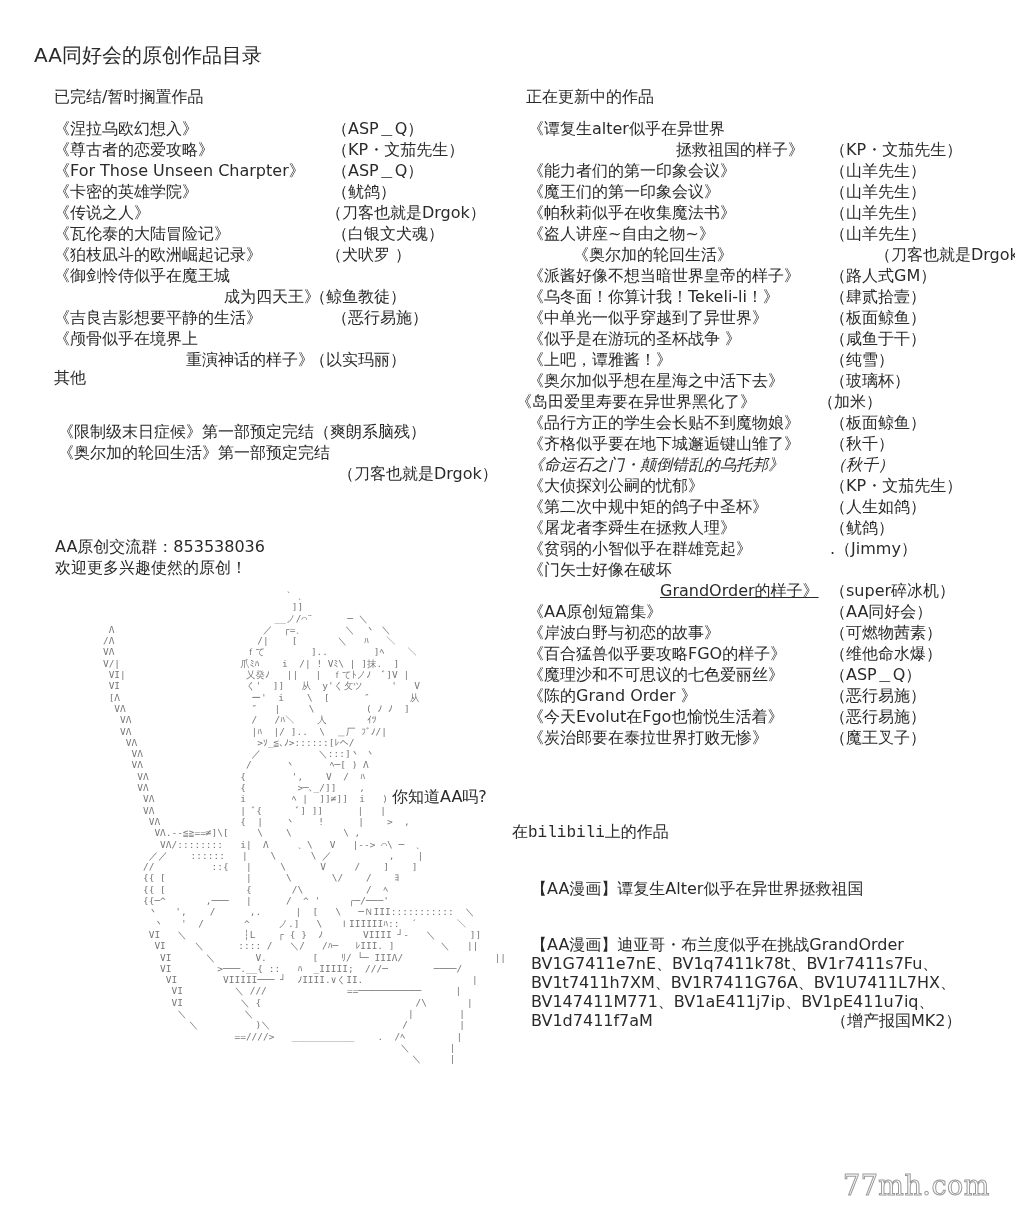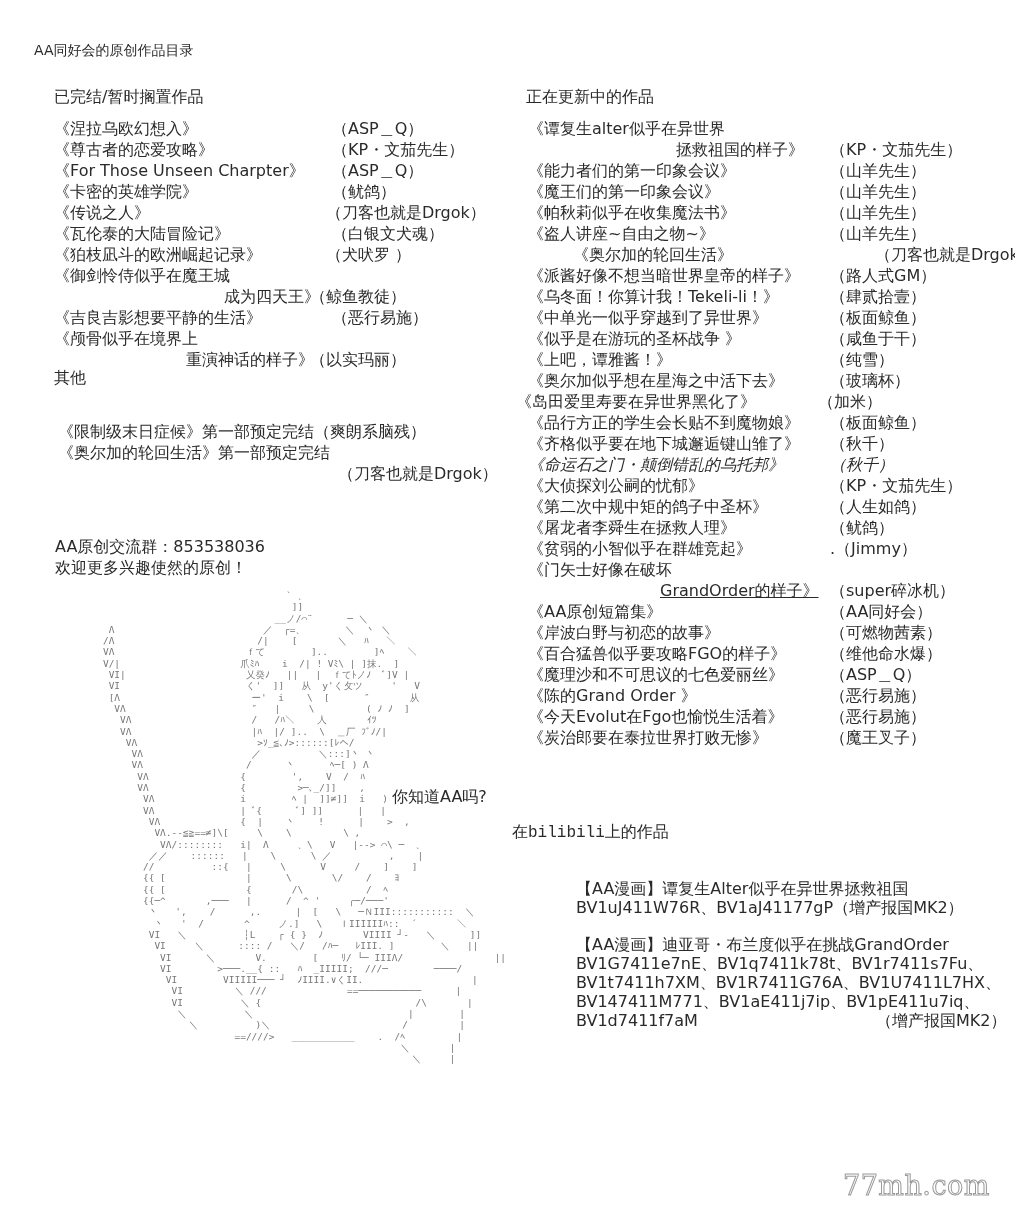--- a/index.html
+++ b/index.html
@@ -1,24 +1,24 @@
 <!DOCTYPE html>
 <html><head>
 <meta charset="utf-8">
 <style>
   html, body { margin:0; padding:0; background:#ffffff; }
   body { width:1015px; height:1225px; position:relative; overflow:hidden;
          font-family:"DejaVu Sans", "Liberation Sans", sans-serif; color:#2a2a2a; }
   .abs { position:absolute; white-space:nowrap; }
-  .title { font-size:14px; }
+  .title { font-size:20px; }
   .h2 { font-size:16px; }
   .row { position:absolute; font-size:16px; line-height:21px; white-space:nowrap; }
   .row .t { position:absolute; left:0; }
   .row .a { position:absolute; }
-  .bili { font-size:16px; line-height:19px;margin-left:45px; }
+  .bili { font-size:16px; line-height:19px; }
   .aa { position:absolute; font-family:"DejaVu Sans Mono", "Liberation Mono", monospace;
         font-size:9.5px; line-height:11.3px; color:#777; white-space:pre; letter-spacing:0px; }
   .wm { position:absolute; left:843px; top:1170px; font-family:"DejaVu Serif", "Liberation Serif", serif;
         font-size:27px; color:#fff; letter-spacing:0.5px;
         -webkit-text-stroke:1px #9a9a9a; }
 </style>
 </head>
 <body>
 
 <div class="abs title" style="left:34px; top:42px;">AA同好会的原创作品目录</div>
@@ -244,21 +244,20 @@
     <div class="row" style="left: 528px; top: 727px; width: 470px; height: 21px;">
       <span class="t">《炭治郎要在泰拉世界打败无惨》</span>
       <span class="a" style="left: 302px;">（魔王叉子）</span>
     </div>
   </div>
 
 <div class="abs h2" style="left:512px; top:822px;font-family:Liberation Mono, monospace;">在bilibili上的作品</div>
 
 <div class="abs bili" style="left:531px; top:879px;">
   <div>【AA漫画】谭复生Alter似乎在异世界拯救祖国</div>
-  <div>BV1uJ411W76R、BV1aJ41177gP（增产报国MK2）</div>
 </div>
 
 <div class="abs bili" style="left:531px; top:935px; width:460px;">
   <div>【AA漫画】迪亚哥・布兰度似乎在挑战GrandOrder</div>
   <div>BV1G7411e7nE、BV1q7411k78t、BV1r7411s7Fu、</div>
   <div>BV1t7411h7XM、BV1R7411G76A、BV1U7411L7HX、</div>
   <div>BV147411M771、BV1aE411j7ip、BV1pE411u7iq、</div>
   <div style="position:relative;">
     <span>BV1d7411f7aM</span>
     <span style="position:absolute; left:300px;">（增产报国MK2）</span>

